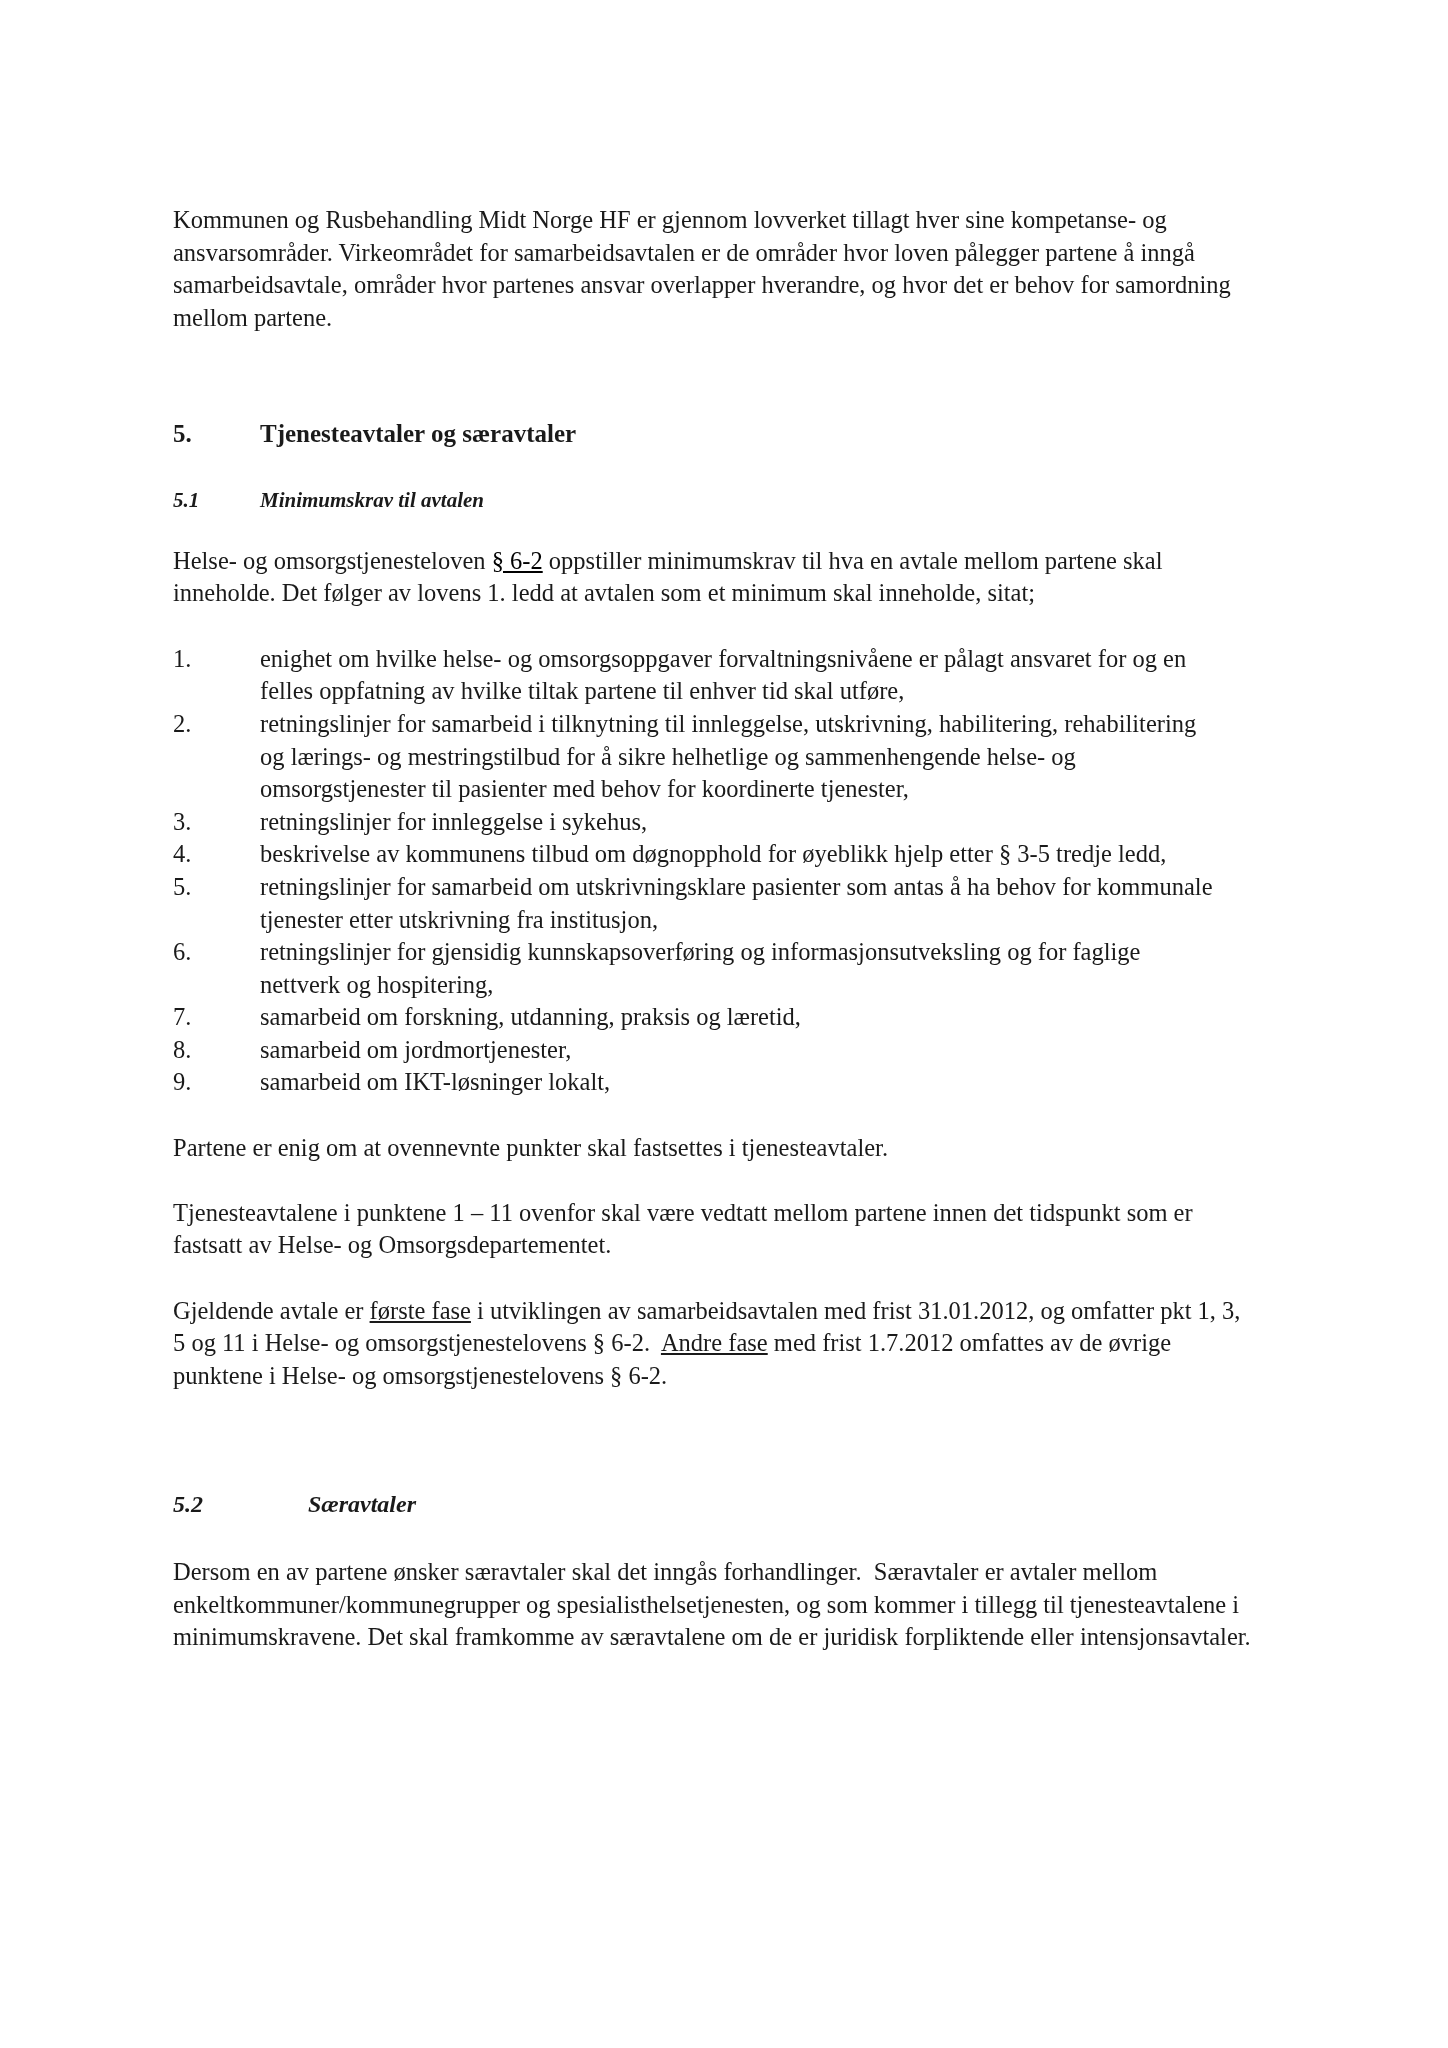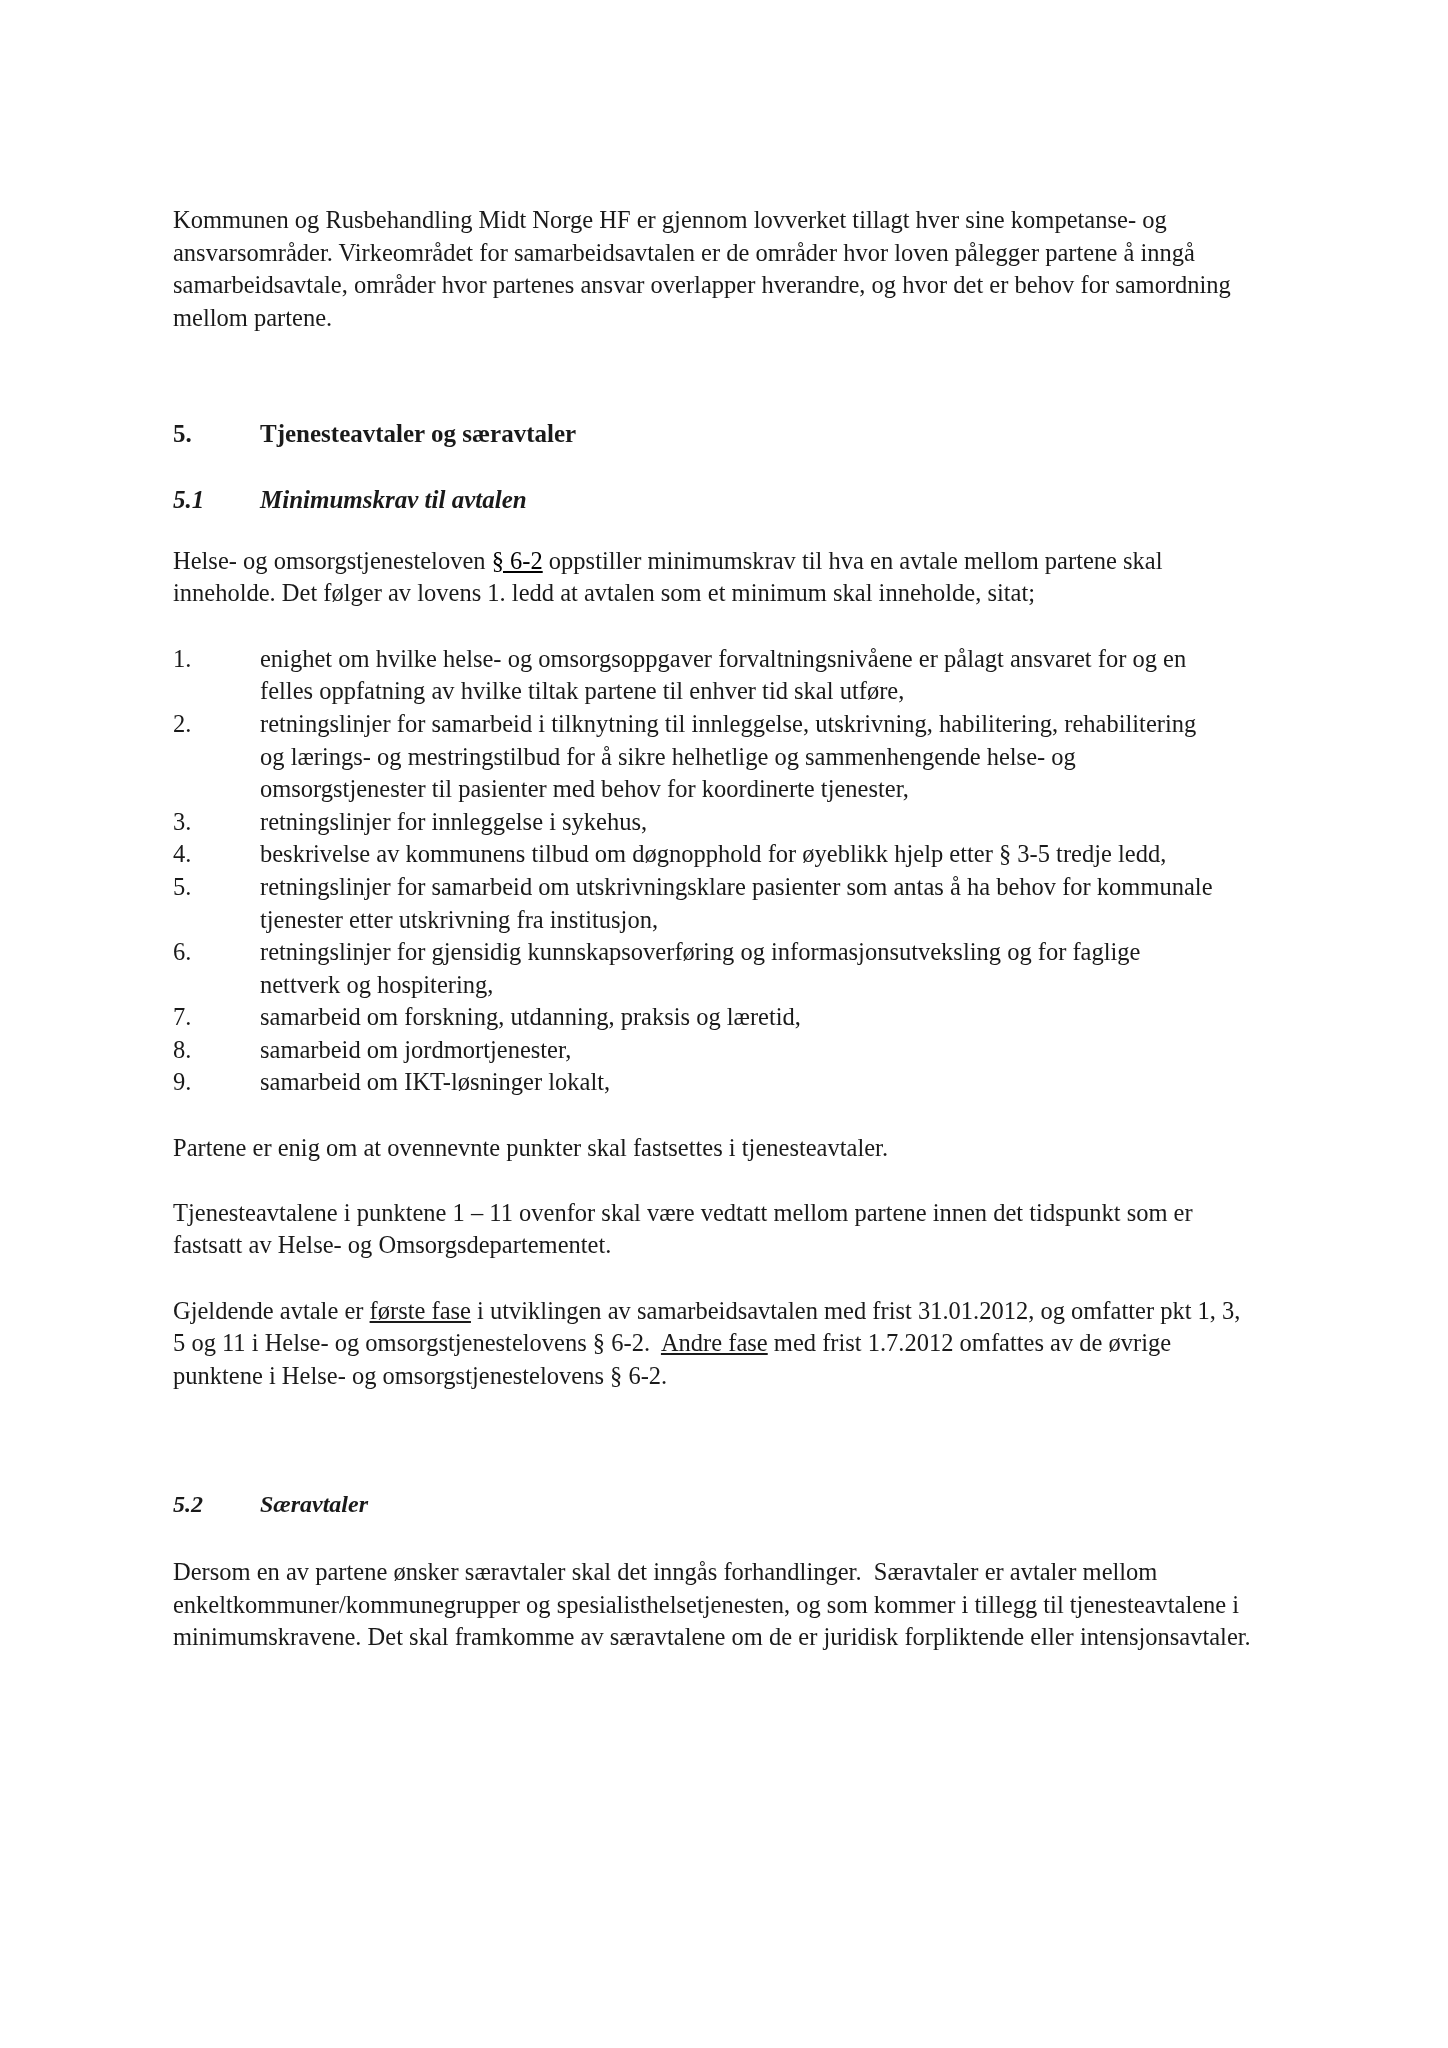--- a/index.html
+++ b/index.html
@@ -5,22 +5,22 @@
   html, body { margin: 0; padding: 0; background: #ffffff; }
   body { width: 1448px; height: 2048px; position: relative; overflow: hidden; }
   .page {
     position: absolute; left: 173px; top: 204px; width: 1080px;
     font-family: "Liberation Serif", "DejaVu Serif", serif;
     font-size: 24.5px; line-height: 32.6px; color: #1a1a1a;
   }
   p { margin: 0; }
   .gap-md { height: 32.6px; }
   .h1 { font-weight: bold; display: flex; font-size: 25px; }
-  .h2 { font-weight: bold; font-style: italic; display: flex; font-size: 25px; }
-  .h2.small { font-size: 24px; }
+  .h2 { font-weight: bold; font-style: italic; display: flex; font-size: 21px; }
+  .h2.small { font-size: 24px; gap: 48px; }
   .num { width: 87px; flex: 0 0 87px; }
   .h2 .num { width: 87px; }
   .h2.small .num { width: 87px; }
   ol.reqs { list-style: none; margin: 0; padding: 0; }
   ol.reqs li { display: flex; }
   ol.reqs .n { flex: 0 0 87px; }
   ol.reqs .t { flex: 1 1 auto; padding-right: 40px; }
   a.link { color: #000000; text-decoration: underline; }
   .u { text-decoration: underline; margin-top: 25px; }
 </style>

